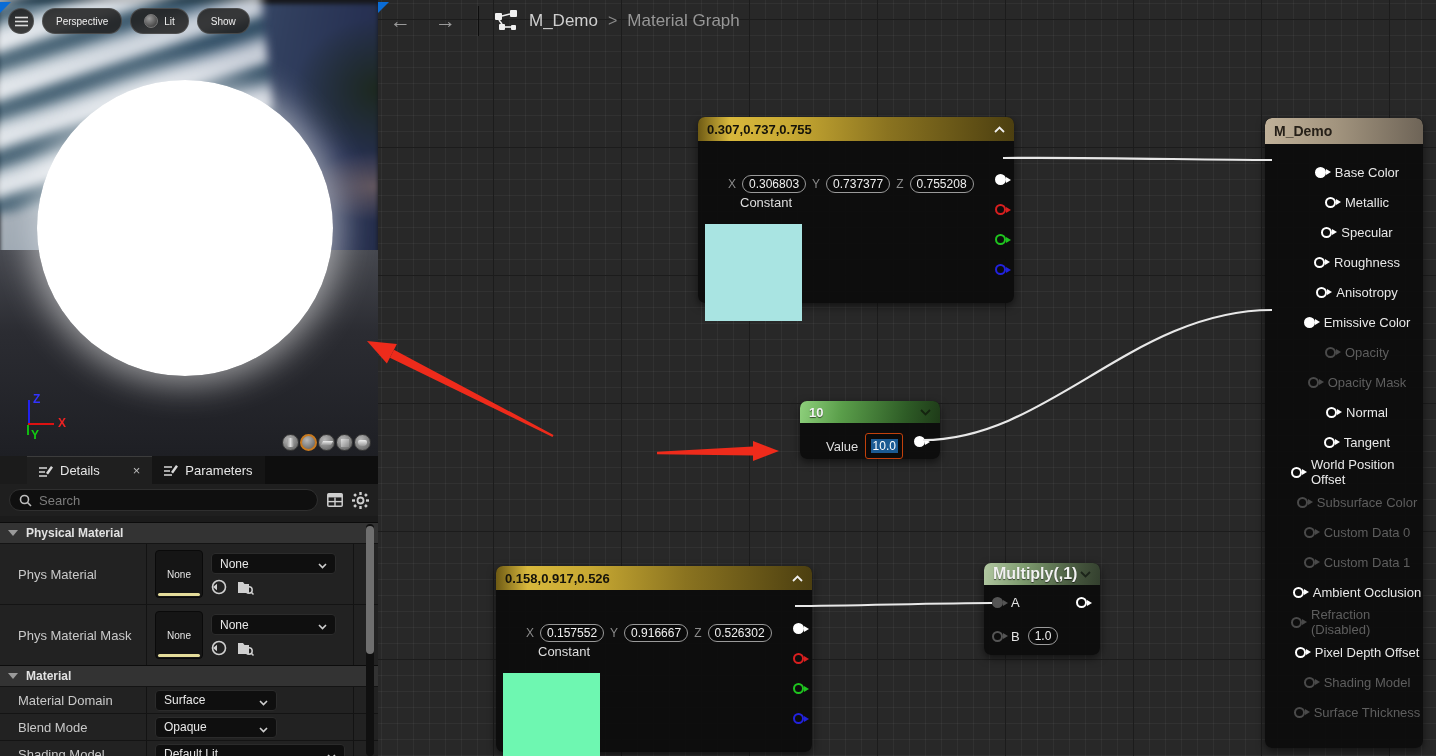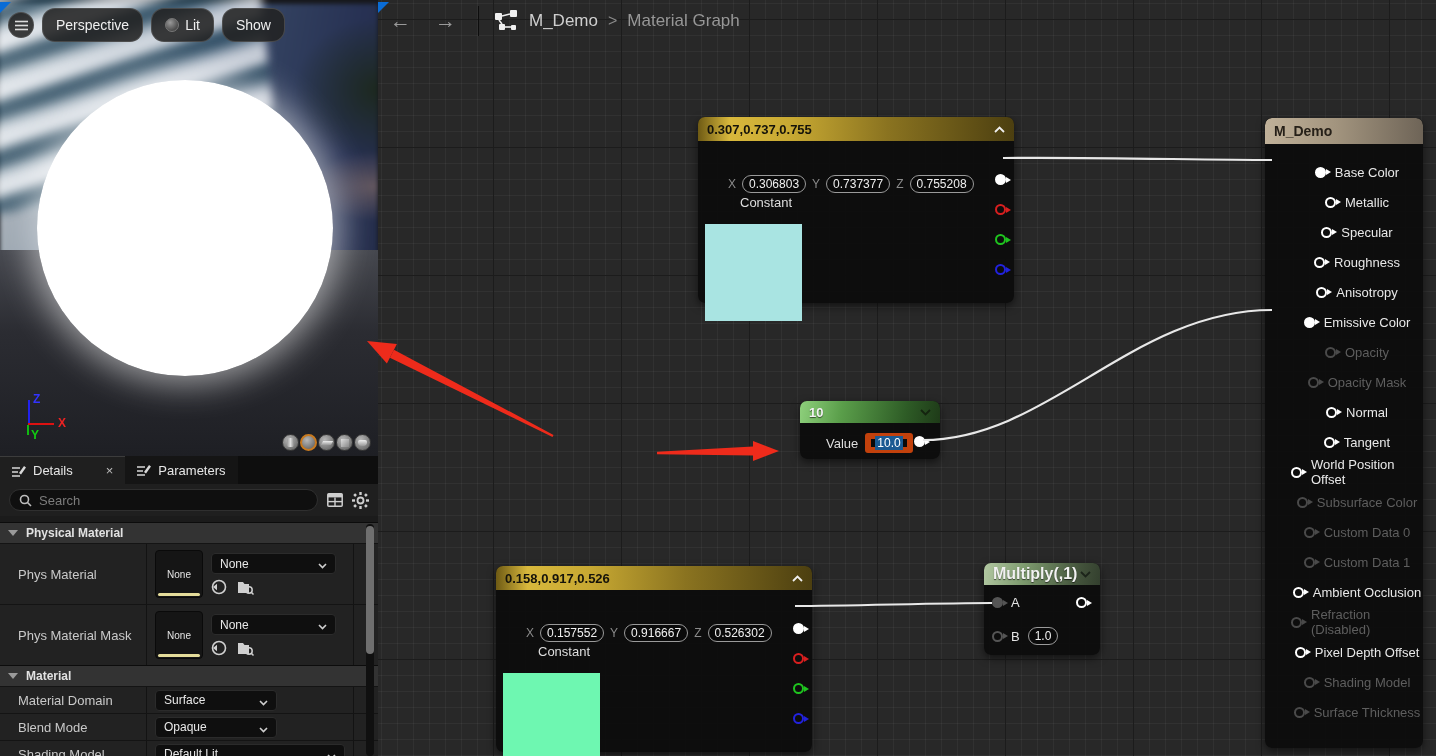--- a/index.html
+++ b/index.html
@@ -22,22 +22,22 @@
   .vp-building { position:absolute; left:-30px; top:-20px; width:300px; height:220px;
     background:repeating-linear-gradient(168deg, rgba(238,242,246,.92) 0 20px, rgba(52,84,104,.9) 20px 38px, rgba(180,196,206,.75) 38px 46px);
     transform:rotate(-6deg); filter:blur(5px); opacity:.85; }
   .vp-ground { position:absolute; left:0; top:250px; width:378px; height:206px;
     background:linear-gradient(180deg, #46484f 0%, #2b2c32 40%, #1e1f24 100%); }
   .vp-sphere { position:absolute; left:37px; top:80px; width:296px; height:296px; border-radius:50%;
     background:radial-gradient(circle, #ffffff 0 70%, #fdfdfd 88%, #f4f6f6 100%);
     box-shadow:0 0 34px 8px rgba(255,255,255,.55); }
   .corner-tri { position:absolute; width:0; height:0; border-left:11px solid #0a6cd6; border-bottom:11px solid transparent; z-index:30; }
   .vp-toolbar { position:absolute; left:8px; top:8px; display:flex; align-items:center; gap:8px; z-index:10; }
-  .vp-pill { display:flex; align-items:center; gap:6px; height:34px; padding:0 13px; border-radius:13px;
-    background:rgba(34,34,34,.88); border:1px solid rgba(90,90,90,.65); color:#efefef; font-size:14px; }
+  .vp-pill { display:flex; align-items:center; gap:6px; height:26px; padding:0 13px; border-radius:13px;
+    background:rgba(34,34,34,.88); border:1px solid rgba(90,90,90,.65); color:#efefef; font-size:10px; }
   .vp-burger { width:26px; height:26px; border-radius:50%; background:rgba(34,34,34,.88);
     border:1px solid rgba(90,90,90,.65); display:flex; align-items:center; justify-content:center; }
   .lit-ball { width:14px; height:14px; border-radius:50%; background:radial-gradient(circle at 35% 30%, #9a9a9a, #4c4c4c 70%); border:1px solid #777; }
   
   .gizmo { position:absolute; left:20px; top:392px; width:60px; height:52px; z-index:10; font-size:12px; font-weight:bold; }
   .gz-z { position:absolute; left:8px; top:8px; width:2px; height:24px; background:#2222ee; }
   .gz-x { position:absolute; left:8px; top:31px; width:26px; height:2px; background:#dd1111; }
   .gz-y { position:absolute; left:7px; top:33px; width:2px; height:10px; background:#11bb11; }
   .gz-zl { position:absolute; left:13px; top:0; color:#3333ff; }
   .gz-xl { position:absolute; left:38px; top:24px; color:#ee2222; }
@@ -47,21 +47,21 @@
   .shape-btn { width:17px; height:17px; border-radius:50%; background:radial-gradient(circle at 38% 32%, #b8b8b8, #6f6f6f 75%);
     border:1px solid #3a3a3a; display:flex; align-items:center; justify-content:center; }
   .shape-btn.sel { border:2px solid #c87a20; }
   .sh-cyl { width:7px; height:9px; background:linear-gradient(90deg,#999,#ddd,#888); border-radius:3px/2px; }
   .sh-plane { width:10px; height:4px; background:linear-gradient(#eee,#999); transform:skewX(-30deg); }
   .sh-cube { width:8px; height:8px; background:linear-gradient(135deg,#ddd,#888); }
   .sh-tea { width:9px; height:6px; background:linear-gradient(#eee,#999); border-radius:2px 2px 4px 4px; }
 
   
   .details { position:absolute; left:0; top:456px; width:378px; height:300px; background:#1b1b1b; overflow:hidden; }
-  .tabbar { display:flex; height:28px; background:#0e0e0e; align-items:flex-start; }
+  .tabbar { display:flex; height:28px; background:#0e0e0e; align-items:flex-start;margin-left:27px; }
   .tab { display:flex; align-items:center; gap:7px; height:28px; padding:0 12px; font-size:13px; color:#e6e6e6; background:#151515; }
   .tab.active { background:#1f1f1f; border-top:1px solid #3c3c3c; }
   .tab .close { color:#bdbdbd; font-size:13px; margin-left:26px; }
   .tab-icon svg { display:block; }
   .searchrow { display:flex; align-items:center; gap:9px; height:32px; padding:0 9px; background:#1f1f1f; }
   .searchbox { flex:1; display:flex; align-items:center; gap:7px; height:22px; padding:0 9px;
     background:#0f0f0f; border:1px solid #2f2f2f; border-radius:11px; }
   .searchbox input { flex:1; background:transparent; border:none; outline:none; color:#d8d8d8; font-size:13px;
     font-family:"Liberation Sans", sans-serif; }
   .searchbox input::placeholder { color:#7c7c7c; }
@@ -131,21 +131,21 @@
     border-left:5px solid #fff; border-top:3px solid transparent; border-bottom:3px solid transparent; }
   .pin.red .ring { border-color:#d81f1f; } .pin.red .arr { border-left-color:#d81f1f; }
   .pin.green .ring { border-color:#1fc41f; } .pin.green .arr { border-left-color:#1fc41f; }
   .pin.blue .ring { border-color:#2222dd; } .pin.blue .arr { border-left-color:#2222dd; }
   .pin.gray .ring { border-color:#555; background:#555; } .pin.gray .arr { border-left-color:#555; }
   .pin.grayline .ring { border-color:#555; } .pin.grayline .arr { border-left-color:#555; }
   .pin.dis .ring { border-color:#4a4a4a; } .pin.dis .arr { border-left-color:#4a4a4a; }
 
   
   .value-row { position:absolute; left:30px; top:34px; display:flex; align-items:center; gap:7px; color:#dedede; font-size:13px; }
-  .selfield { min-width:38px; height:20px; padding:0 4px; background:#0a0a0a; border:6px solid #c2410c; border-radius:3px;
+  .selfield { min-width:38px; height:26px; padding:0 4px; background:#0a0a0a; border:1px solid #c2410c; border-radius:3px;
     display:flex; align-items:center; justify-content:center; font-size:12px; }
   .selfield span { background:#1b5a92; color:#fff; padding:0 2px; }
 
   
   .mul-row { position:absolute; display:flex; align-items:center; gap:8px; color:#e4e4e4; font-size:13px; }
 
   
   .main-node { overflow:hidden; }
   .pin-row { display:flex; align-items:center; gap:9px; height:30px; padding-left:26px; font-size:13px; color:#e8e8e8;justify-content:center; }
   .pin-row.dis { color:#5e5e5e; }

